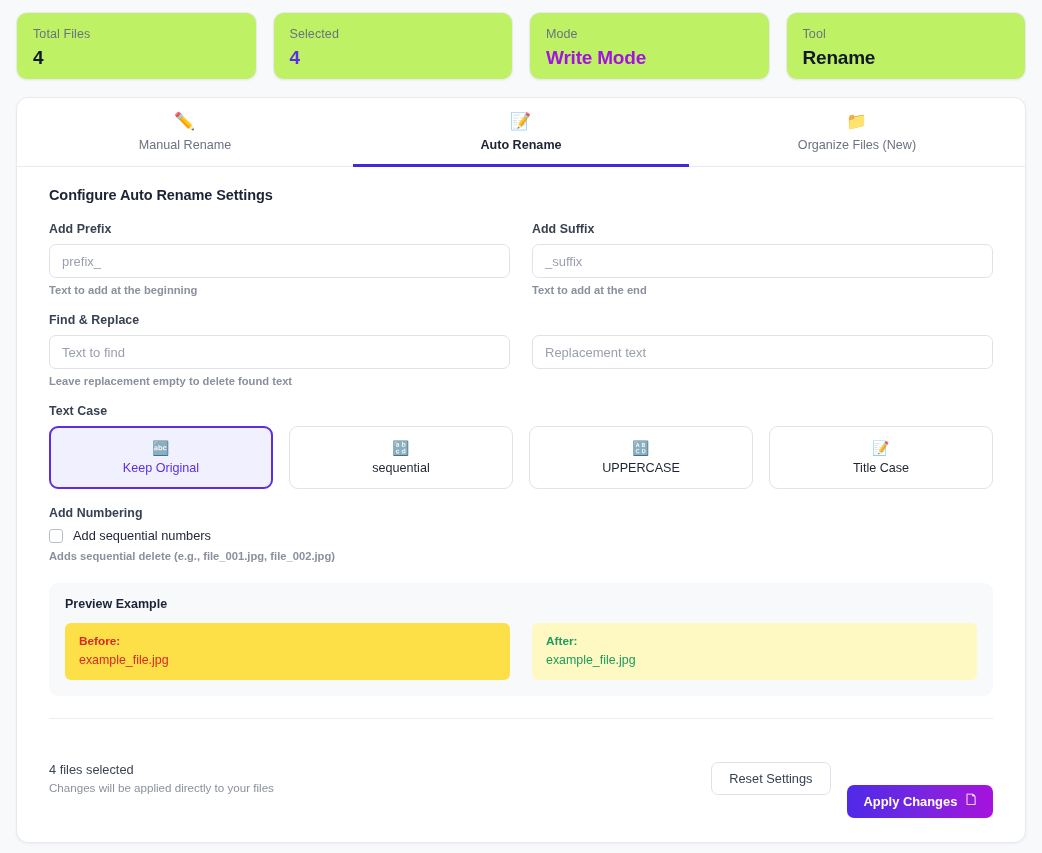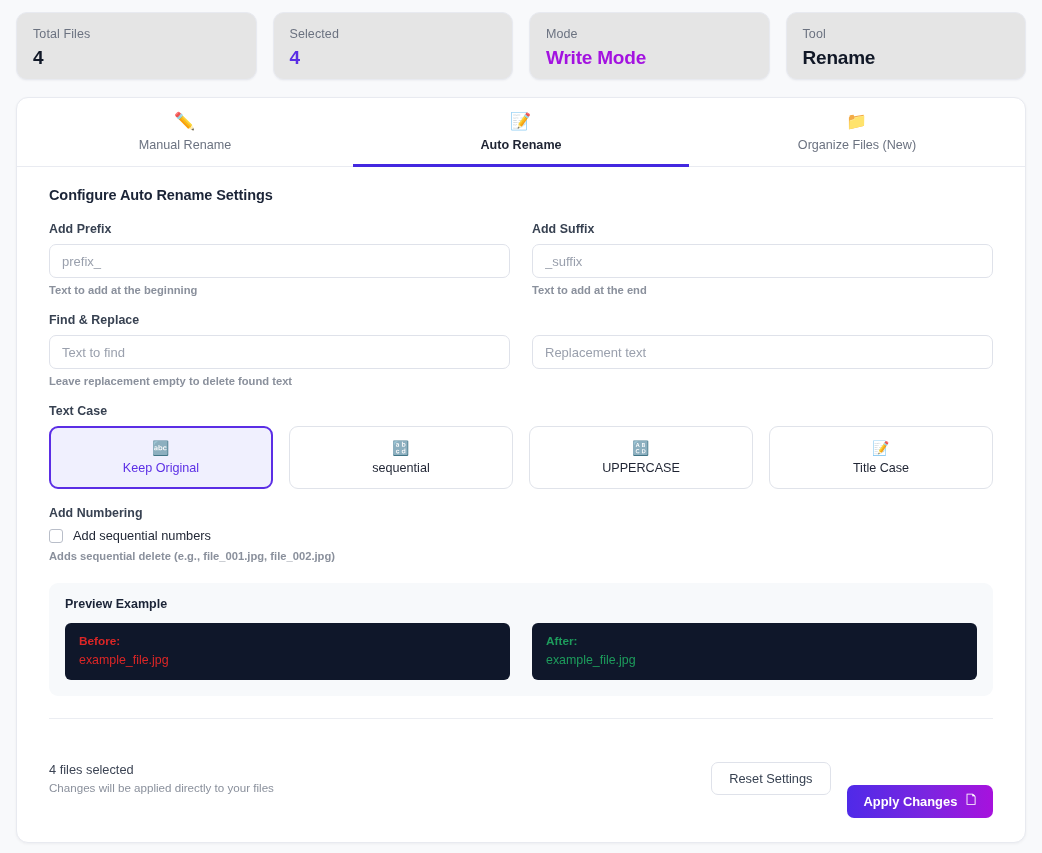--- a/index.html
+++ b/index.html
@@ -21,21 +21,21 @@
   }
 
   
   .stats-row {
     display: flex;
     gap: 16px;
     margin-bottom: 17px;
   }
   .stat-card {
     flex: 1 1 0;
-    background: #e5e5e5;
+    background: #bef264;
     border: 1px solid #e8eaf0;
     border-radius: 11px;
     padding: 14px 16px 16px 16px;
     height: 68px;
     box-shadow: 0 1px 2px rgba(16,24,40,0.04);
   }
   .stat-label {
     font-size: 12.5px;
     color: #6b7280;
     letter-spacing: .1px;
@@ -190,22 +190,22 @@
   }
   .preview-grid {
     display: grid;
     grid-template-columns: 1fr 1fr;
     column-gap: 22px;
   }
   .preview-box {
     border-radius: 6px;
     padding: 11px 14px 13px 14px;
   }
-  .preview-box.before { background: #0f172a; }
-  .preview-box.after  { background: #0f172a; }
+  .preview-box.before { background: #fde047; }
+  .preview-box.after  { background: #fef9c3; }
   .preview-heading { font-size: 11.8px; font-weight: bold; margin-bottom: 5px; }
   .preview-value   { font-size: 12.4px; }
   .before .preview-heading, .before .preview-value { color: #dc2626; }
   .after  .preview-heading, .after  .preview-value { color: #1d9c5c; }
 
   
   .divider {
     border-top: 1px solid #ebedf2;
     margin: 22px 0 0 0;
   }

